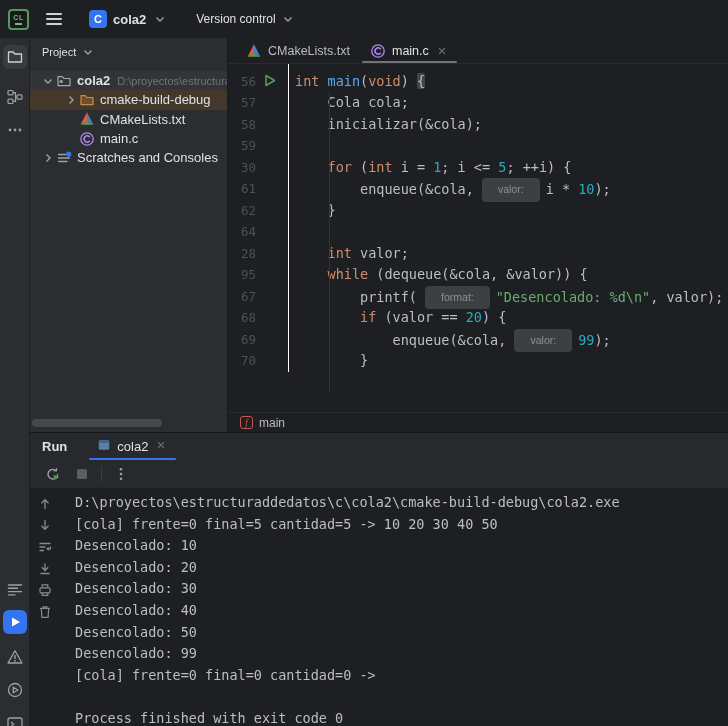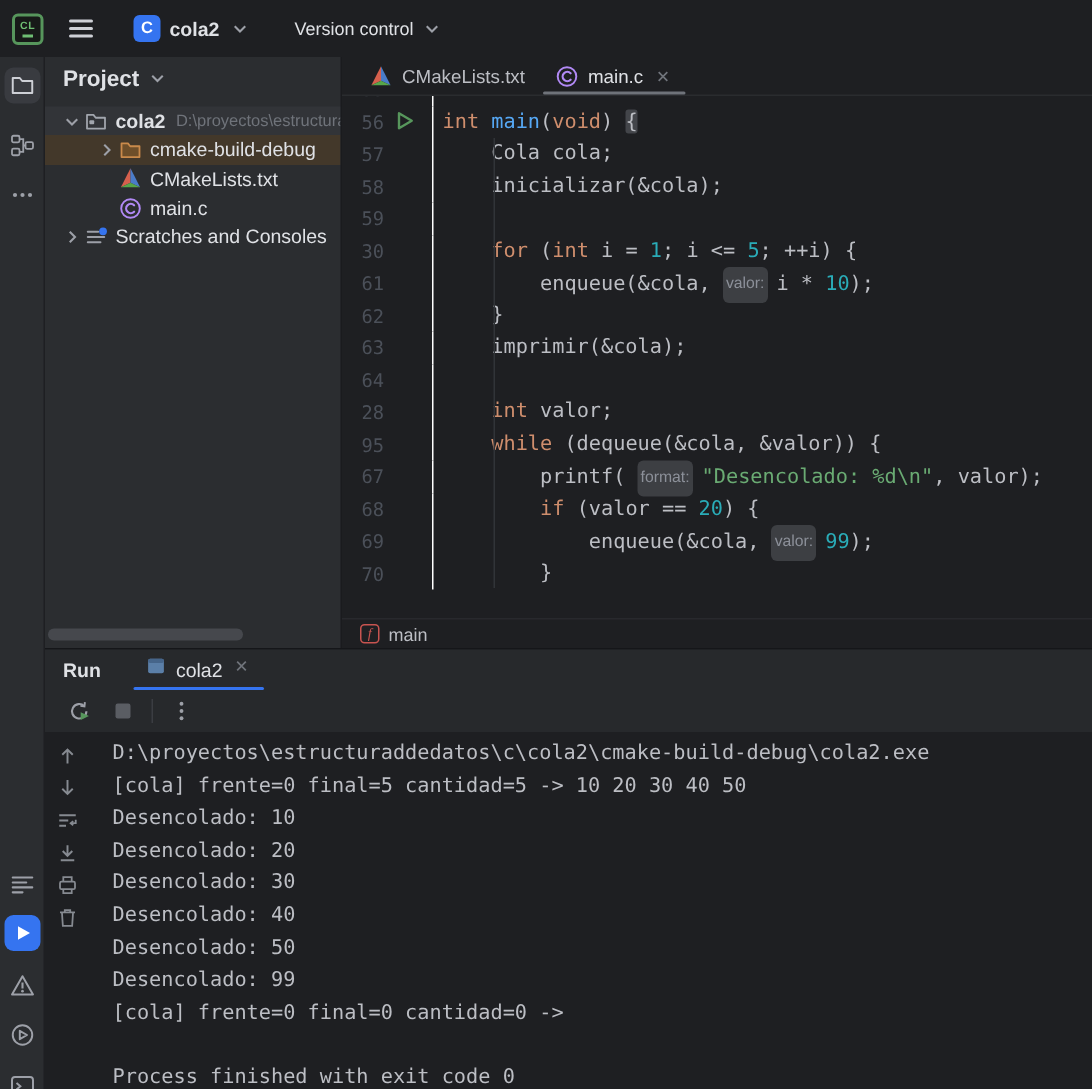--- a/index.html
+++ b/index.html
@@ -30,21 +30,21 @@
     border-right:1px solid #1E1F22; }
   .stripe-btn { position:absolute; left:3px; width:24px; height:24px; border-radius:6px;
     display:flex; align-items:center; justify-content:center; cursor:pointer; }
   .stripe-btn.active-tool { background:#393B40; }
   .stripe-btn.active-run { background:#3574F0; }
 
   
   .project-panel { position:absolute; left:30px; top:38px; width:198px; height:394px;
     background:#2B2D30; border-right:1px solid #1A1B1E; overflow:hidden; }
   .panel-header { height:28px; display:flex; align-items:center; gap:4px; padding-left:12px; }
-  .panel-title { color:#DFE1E5; font-size:15px; font-weight:700; }
+  .panel-title { color:#DFE1E5; font-size:11px; font-weight:400; }
   .tree { margin-top:5px; }
   .tree-row { height:19.3px; display:flex; align-items:center; white-space:nowrap; overflow:hidden;
     cursor:pointer; color:#DFE1E5; font-size:13px; }
   .tree-row .ticon { display:flex; align-items:center; margin-right:5px; flex:0 0 auto; }
   .tree-row .tchev { display:flex; align-items:center; width:16px; flex:0 0 auto; }
   .tree-row .spacer { width:16px; flex:0 0 auto; }
   .tree-row.sel-gray { background:#323438; }
   .tree-row.sel-brown { background:#43382A; }
   .tree-label.bold { font-weight:600; }
   .tree-path { color:#6F737A; font-size:11px; margin-left:7px; }
@@ -70,21 +70,21 @@
   .lnum { width:28px; text-align:right; color:#4B5059; font-size:12.5px; line-height:21.5px; }
   .gicon { width:20px; margin-left:4px; display:flex; align-items:center; justify-content:center; }
   .ctext { padding-left:6px; white-space:pre; color:#BCBEC4; }
   .tok-kw { color:#CF8E6D; }
   .tok-fn { color:#56A8F5; }
   .tok-num { color:#2AACB8; }
   .tok-str { color:#6AAB73; }
   .tok-pl { color:#BCBEC4; }
   .tok-bh { background:#43454A; border-radius:2px; }
   .chip { display:inline-block; background:#3D3F43; color:#8C9099; font-size:10.5px;
-    font-family:"Liberation Sans", sans-serif; border-radius:4px; padding:1px 2px; margin-right:6px;
+    font-family:"Liberation Sans", sans-serif; border-radius:4px; padding:1px 16px; margin-right:6px;
     vertical-align:1px; }
   .breadcrumbs { flex:0 0 auto; height:20px; display:flex; align-items:center; gap:6px;
     padding-left:12px; border-top:1px solid #28292D; }
   .f-badge { width:13px; height:13px; border:1px solid #C75450; border-radius:3px; color:#C75450;
     font-size:9.5px; font-style:italic; font-family:"Liberation Serif", serif; display:flex;
     align-items:center; justify-content:center; }
   .crumb-label { color:#BCBEC4; font-size:12px; cursor:pointer; }
 
   
   .run-panel { position:absolute; left:30px; top:432px; width:698px; height:294px;
@@ -374,27 +374,20 @@
         </div>
         <div class="cline">
           <span class="gutter">
             <span class="lnum">62</span>
             <span class="gicon"></span>
           </span>
           <span class="ctext"><span class="tok-pl">    }</span></span>
         </div>
         <div class="cline">
           <span class="gutter">
-            <span class="lnum">63</span>
-            <span class="gicon"></span>
-          </span>
-          <span class="ctext"><span class="tok-pl">    imprimir(&amp;cola);</span></span>
-        </div>
-        <div class="cline">
-          <span class="gutter">
             <span class="lnum">64</span>
             <span class="gicon"></span>
           </span>
           <span class="ctext"></span>
         </div>
         <div class="cline">
           <span class="gutter">
             <span class="lnum">28</span>
             <span class="gicon"></span>
           </span>

